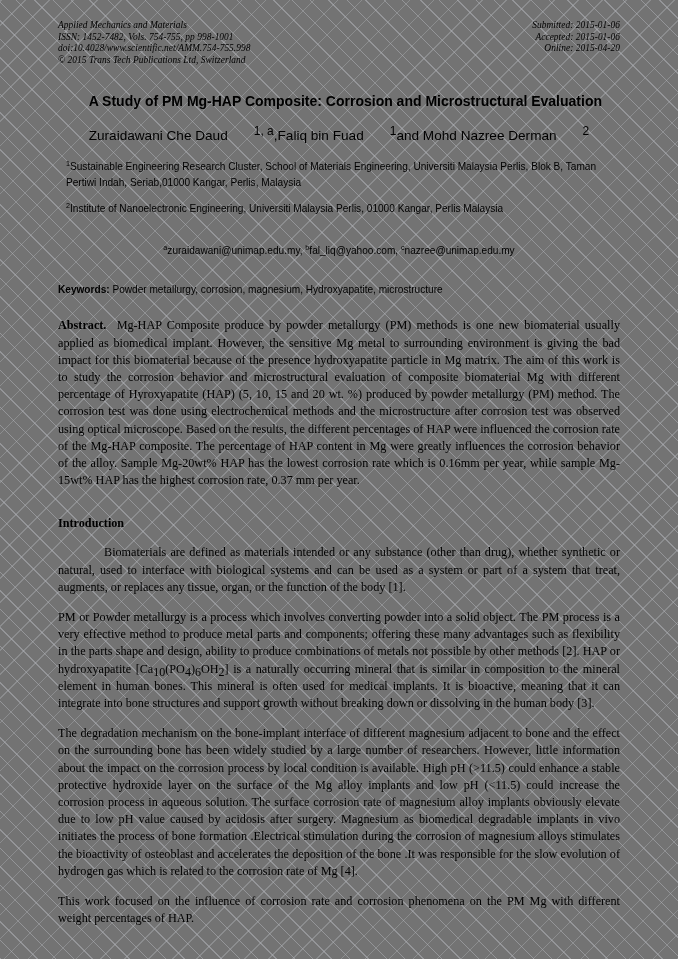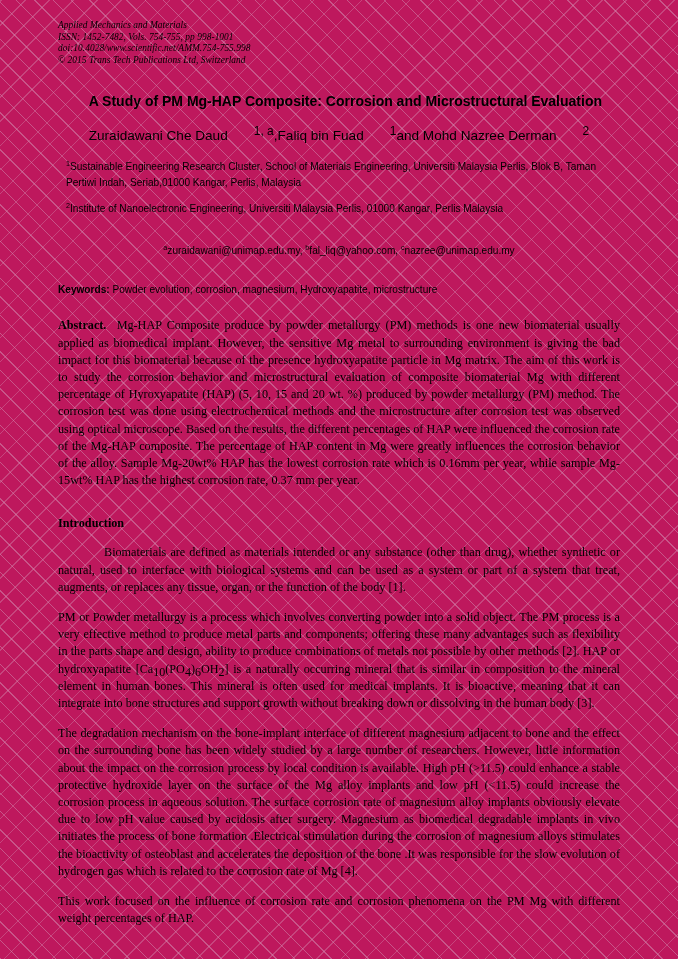--- a/index.html
+++ b/index.html
@@ -11,21 +11,21 @@
     width: 678px;
     height: 959px;
     overflow: hidden;
     font-family: "Liberation Serif", serif;
     color: #000000;
     position: relative;
   }
   .page {
     position: absolute;
     inset: 0;
-    background: #be185d;
+    background: #737373;
     padding: 0;
   }
   
   .watermark {
     position: absolute;
     inset: 0;
     pointer-events: none;
     opacity: 0.55;
     background-image:
       repeating-linear-gradient(45deg, rgba(225,228,238,0.55) 0 1px, rgba(255,255,255,0) 1px 13px),
@@ -132,33 +132,38 @@
 
   <div class="content">
 
     <div class="runhead">
       <div class="runhead-left">
         <div>Applied Mechanics and Materials</div>
         <div>ISSN: 1452-7482, Vols. 754-755, pp 998-1001</div>
         <div>doi:10.4028/www.scientific.net/AMM.754-755.998</div>
         <div>© 2015 Trans Tech Publications Ltd, Switzerland</div>
       </div>
+      <div class="runhead-right">
+        <div>Submitted: 2015-01-06</div>
+        <div>Accepted: 2015-01-06</div>
+        <div>Online: 2015-04-20</div>
+      </div>
     </div>
 
     <div class="title">A Study of PM Mg-HAP Composite: Corrosion and Microstructural Evaluation</div>
 
     <div class="authors"><span>Zuraidawani Che Daud</span><sup>1, a</sup><span>,</span><span>Faliq bin Fuad</span><sup>1</sup><span>and </span><span>Mohd Nazree Derman</span><sup>2</sup></div>
 
     <div class="affil"><sup>1</sup><span>Sustainable Engineering Research Cluster, School of Materials Engineering, Universiti Malaysia Perlis, Blok B, Taman Pertiwi Indah, Seriab,01000 Kangar, Perlis, Malaysia</span></div>
 
     <div class="affil second"><sup>2</sup><span>Institute of Nanoelectronic Engineering, Universiti Malaysia Perlis, 01000 Kangar, Perlis Malaysia</span></div>
 
     <div class="emails"><sup>a</sup><span>zuraidawani@unimap.edu.my, </span><sup>b</sup><span>fal_liq@yahoo.com, </span><sup>c</sup><span>nazree@unimap.edu.my</span></div>
 
-    <div class="keywords"><span class="kw-label">Keywords:</span> <span>Powder evolution, corrosion, magnesium, Hydroxyapatite, microstructure</span></div>
+    <div class="keywords"><span class="kw-label">Keywords:</span> <span>Powder metallurgy, corrosion, magnesium, Hydroxyapatite, microstructure</span></div>
 
     <div class="abstract"><span class="ab-label">Abstract.</span>&nbsp; <span>Mg-HAP Composite produce by powder metallurgy (PM) methods is one new biomaterial usually applied as biomedical implant. However, the sensitive Mg metal to surrounding environment is giving the bad impact for this biomaterial because of the presence hydroxyapatite particle in Mg matrix. The aim of this work is to study the corrosion behavior and microstructural evaluation of composite biomaterial Mg with different percentage of Hyroxyapatite (HAP) (5, 10, 15 and 20 wt. %) produced by powder metallurgy (PM) method. The corrosion test was done using electrochemical methods and the microstructure after corrosion test was observed using optical microscope. Based on the results, the different percentages of HAP were influenced the corrosion rate of the Mg-HAP composite.  The percentage of HAP content in Mg were greatly influences the corrosion behavior of the alloy. Sample Mg-20wt% HAP has the lowest corrosion rate which is 0.16mm per year, while sample Mg-15wt% HAP has the highest corrosion rate, 0.37 mm per year.</span></div>
 
     <div class="section-head">Introduction</div>
 
     <p class="para indent">Biomaterials are defined as materials intended or any substance (other than drug), whether synthetic or natural, used to interface with biological systems and can be used as a system or part of a system that treat, augments, or replaces any tissue, organ, or the function of the body [1].</p>
 
     <p class="para"><span>PM or Powder metallurgy is a process which involves converting powder into a solid object. The PM process is a very effective method to produce metal parts and components; offering these many advantages such as flexibility in the parts shape and design, ability to produce combinations of metals not possible by other methods [2]. HAP or hydroxyapatite [Ca</span><sub>10</sub><span>(PO</span><sub>4</sub><span>)</span><sub>6</sub><span>OH</span><sub>2</sub><span>] is a naturally occurring mineral that is similar in composition to the mineral element in human bones. This mineral is often used for medical implants. It is bioactive, meaning that it can integrate into bone structures and support growth without breaking down or dissolving in the human body [3].</span></p>
 
     <p class="para">The degradation mechanism on the bone-implant interface of different magnesium adjacent to bone and the effect on the surrounding bone has been widely studied by a large number of researchers. However, little information about the impact on the corrosion process by local condition is available. High pH (&gt;11.5) could enhance a stable protective hydroxide layer on the surface of the Mg alloy implants and low pH (&lt;11.5) could increase the corrosion process in aqueous solution. The surface corrosion rate of magnesium alloy implants obviously elevate due to low pH value caused by acidosis after surgery. Magnesium as biomedical degradable implants in vivo initiates the process of bone formation .Electrical stimulation during the corrosion of magnesium alloys stimulates the bioactivity of osteoblast and accelerates the deposition of the bone .It was responsible for the slow evolution of hydrogen gas which is related to the corrosion rate of Mg [4].</p>

